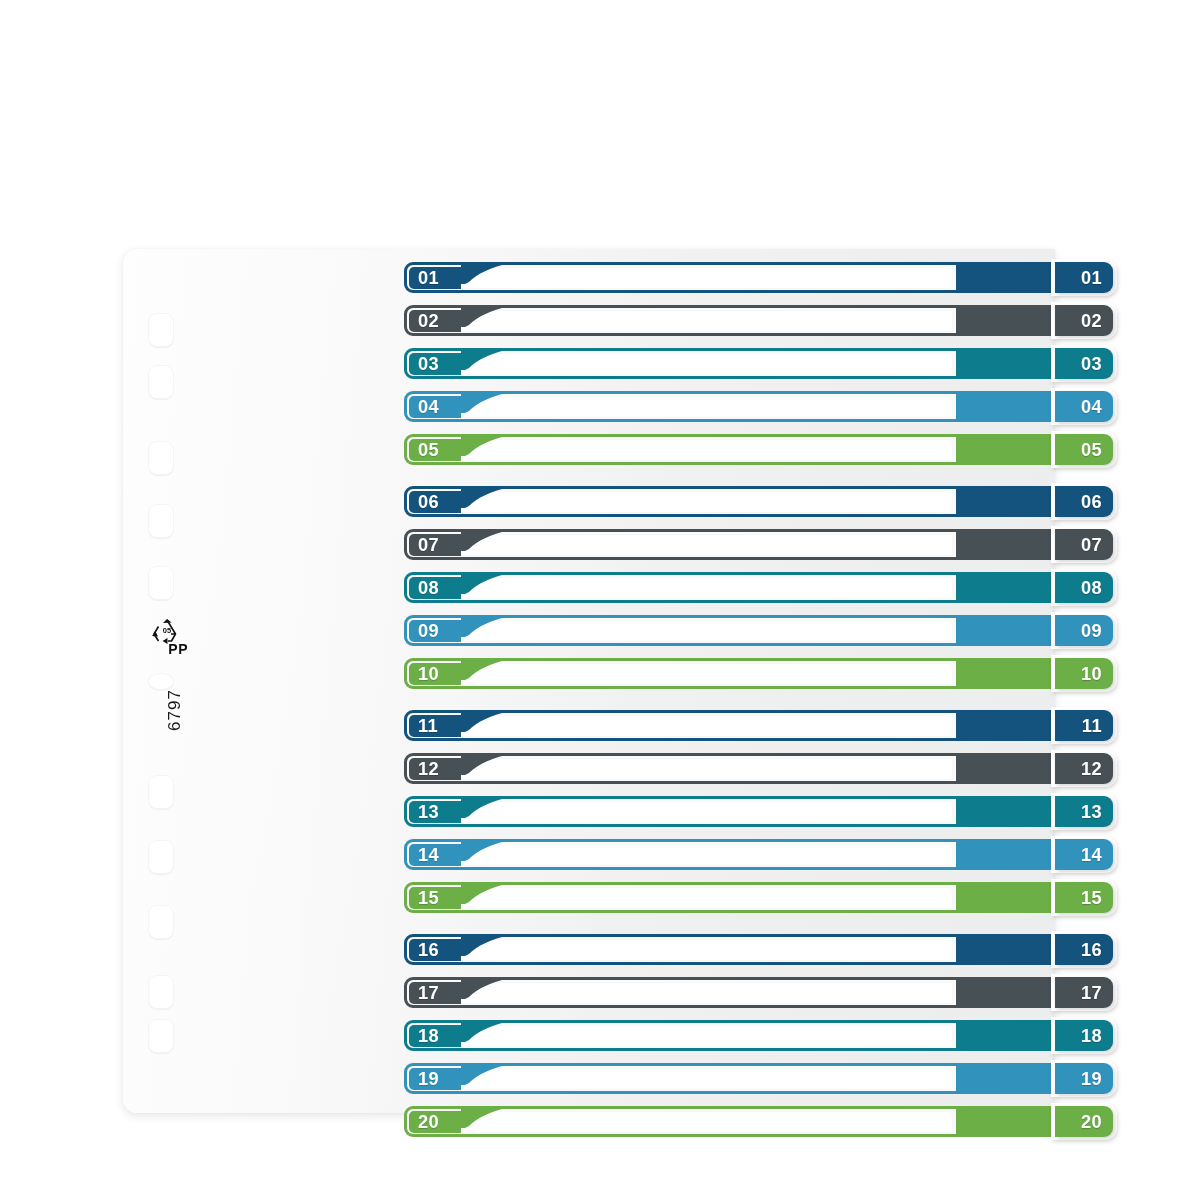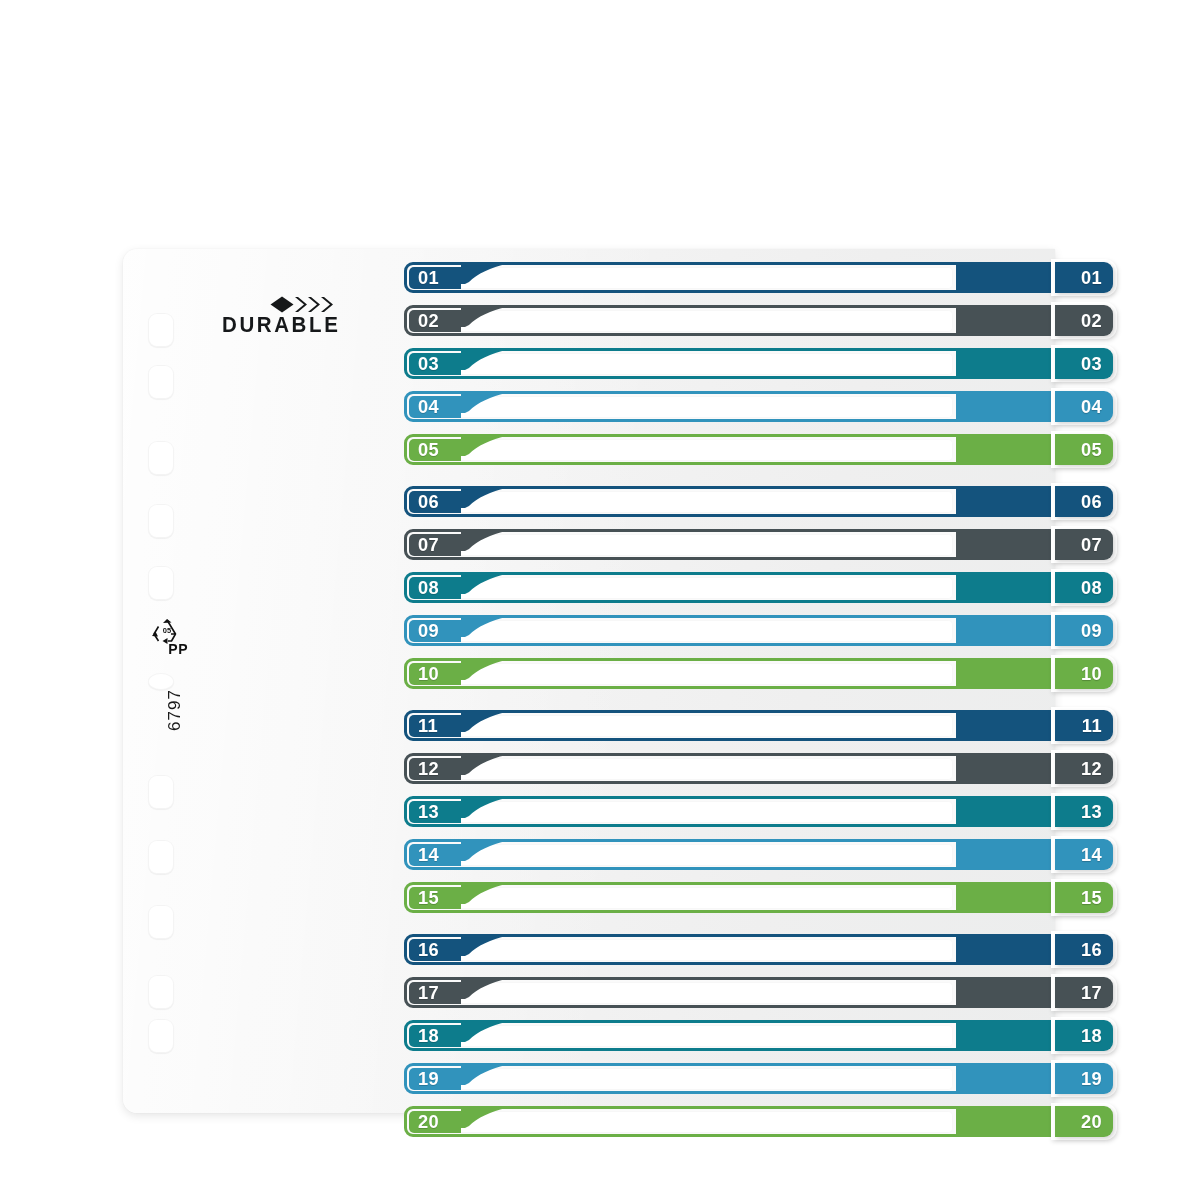--- a/index.html
+++ b/index.html
@@ -236,29 +236,20 @@
       <div class="punch" style="left: 148px; top: 504px; width: 26px; height: 34px;"></div>
       <div class="punch" style="left: 148px; top: 566px; width: 26px; height: 34px;"></div>
       <div class="punch oval" style="left: 148px; top: 673px; width: 26px; height: 17px;"></div>
       <div class="punch" style="left: 148px; top: 775px; width: 26px; height: 34px;"></div>
       <div class="punch" style="left: 148px; top: 840px; width: 26px; height: 34px;"></div>
       <div class="punch" style="left: 148px; top: 905px; width: 26px; height: 34px;"></div>
       <div class="punch" style="left: 148px; top: 975px; width: 26px; height: 34px;"></div>
       <div class="punch" style="left: 148px; top: 1019px; width: 26px; height: 34px;"></div>
     </div>
 
-  <div id="logo">
-    <svg id="logo-mark" viewBox="0 0 70 17">
-      <polygon points="12,0.5 23.5,8.5 12,16.5 0.5,8.5" fill="#161819"></polygon>
-      <polygon points="28,1 37,8.5 28,16 25,16 34,8.5 25,1" fill="#161819"></polygon>
-      <polygon points="41,1 50,8.5 41,16 38,16 47,8.5 38,1" fill="#161819"></polygon>
-      <polygon points="54,1 63,8.5 54,16 51,16 60,8.5 51,1" fill="#161819"></polygon>
-    </svg>
-    <div id="logo-word">DURABLE</div>
-  </div>
 
   <div id="recycle">
     <svg viewBox="0 0 42 30" width="42" height="30" style="position:absolute;left:0;top:0;">
       <g fill="none" stroke="#111" stroke-width="1.6" stroke-linejoin="round">
         <path d="M21 3 L29.5 17 L25 17"></path>
         <path d="M29.5 17 L25.5 24 L22 24"></path>
         <path d="M12.5 24 L8 17 L12.5 9.5"></path>
       </g>
       <g fill="#111">
         <polygon points="21,2 25.5,5.5 17,6"></polygon>

